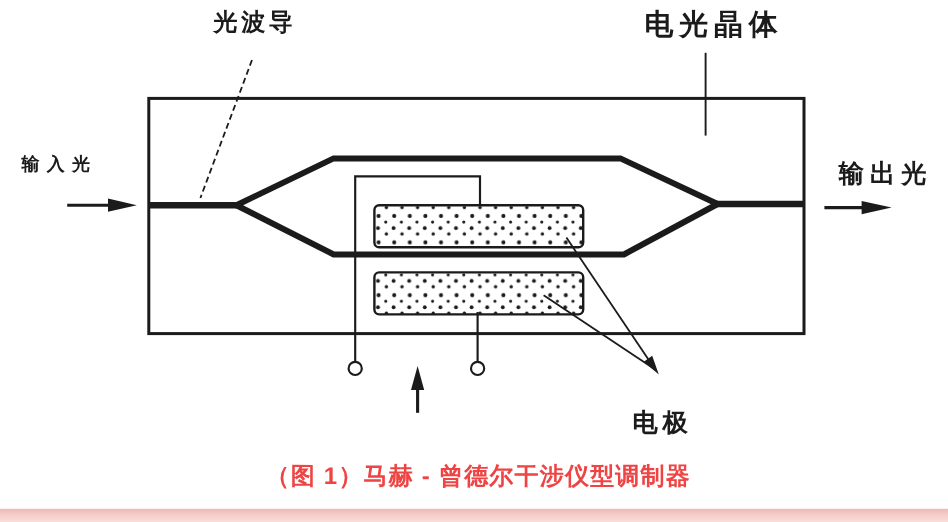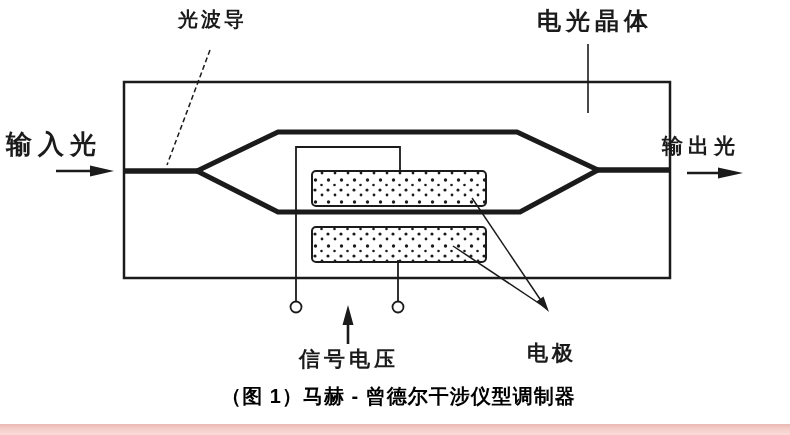--- a/index.html
+++ b/index.html
@@ -24,31 +24,31 @@
   .ink-fill{fill:var(--ink);stroke:none;}
   .label{
     position:absolute;
     color:var(--ink);
     font-weight:700;
     white-space:nowrap;
     line-height:1.1;
   }
   .lbl-waveguide   {left:178px; top:8px;   font-size:20px; letter-spacing:3px;}
   .lbl-crystal     {left:537px; top:8px;   font-size:24px; letter-spacing:5px;}
-  .lbl-input       {left:6px;  top:130px; font-size:26px; letter-spacing:6px;}
-  .lbl-output      {left:662px; top:134px; font-size:21px; letter-spacing:5px;}
+  .lbl-input       {left:18px;  top:130px; font-size:15px; letter-spacing:6px;}
+  .lbl-output      {left:699px; top:134px; font-size:21px; letter-spacing:5px;}
   .lbl-electrode   {left:527px; top:317px; font-size:21px; letter-spacing:4px;margin-top:24px;}
   .lbl-signal      {left:299px; top:347px; font-size:21px; letter-spacing:4px;}
   .caption{
     position:absolute;
     left:50%; top:383px;
     transform:translateX(-49%);
     font-size:20px;
     font-weight:700;
-    color:#000000;
+    color:#ef4444;
     letter-spacing:1px;
     white-space:nowrap;
   }
   .bottom-bar{
     position:absolute;
     left:0; bottom:0;
     width:790px; height:11px;
     background:linear-gradient(180deg,var(--bottom_bar_edge) 0%,var(--bottom_bar) 45%,#f9ddd9 100%);
   }
 </style>
@@ -113,18 +113,17 @@
   <div class="label lbl-waveguide">光波导</div>
 
   <div class="label lbl-crystal">电光晶体</div>
 
   <div class="label lbl-input">输入光</div>
 
   <div class="label lbl-output">输出光</div>
 
   <div class="label lbl-electrode">电极</div>
 
-  <div class="label lbl-signal">信号电压</div>
 
   <div class="caption">（图 1）马赫 - 曾德尔干涉仪型调制器</div>
 
   <div class="bottom-bar"></div>
 </div>
 
 </body></html>

